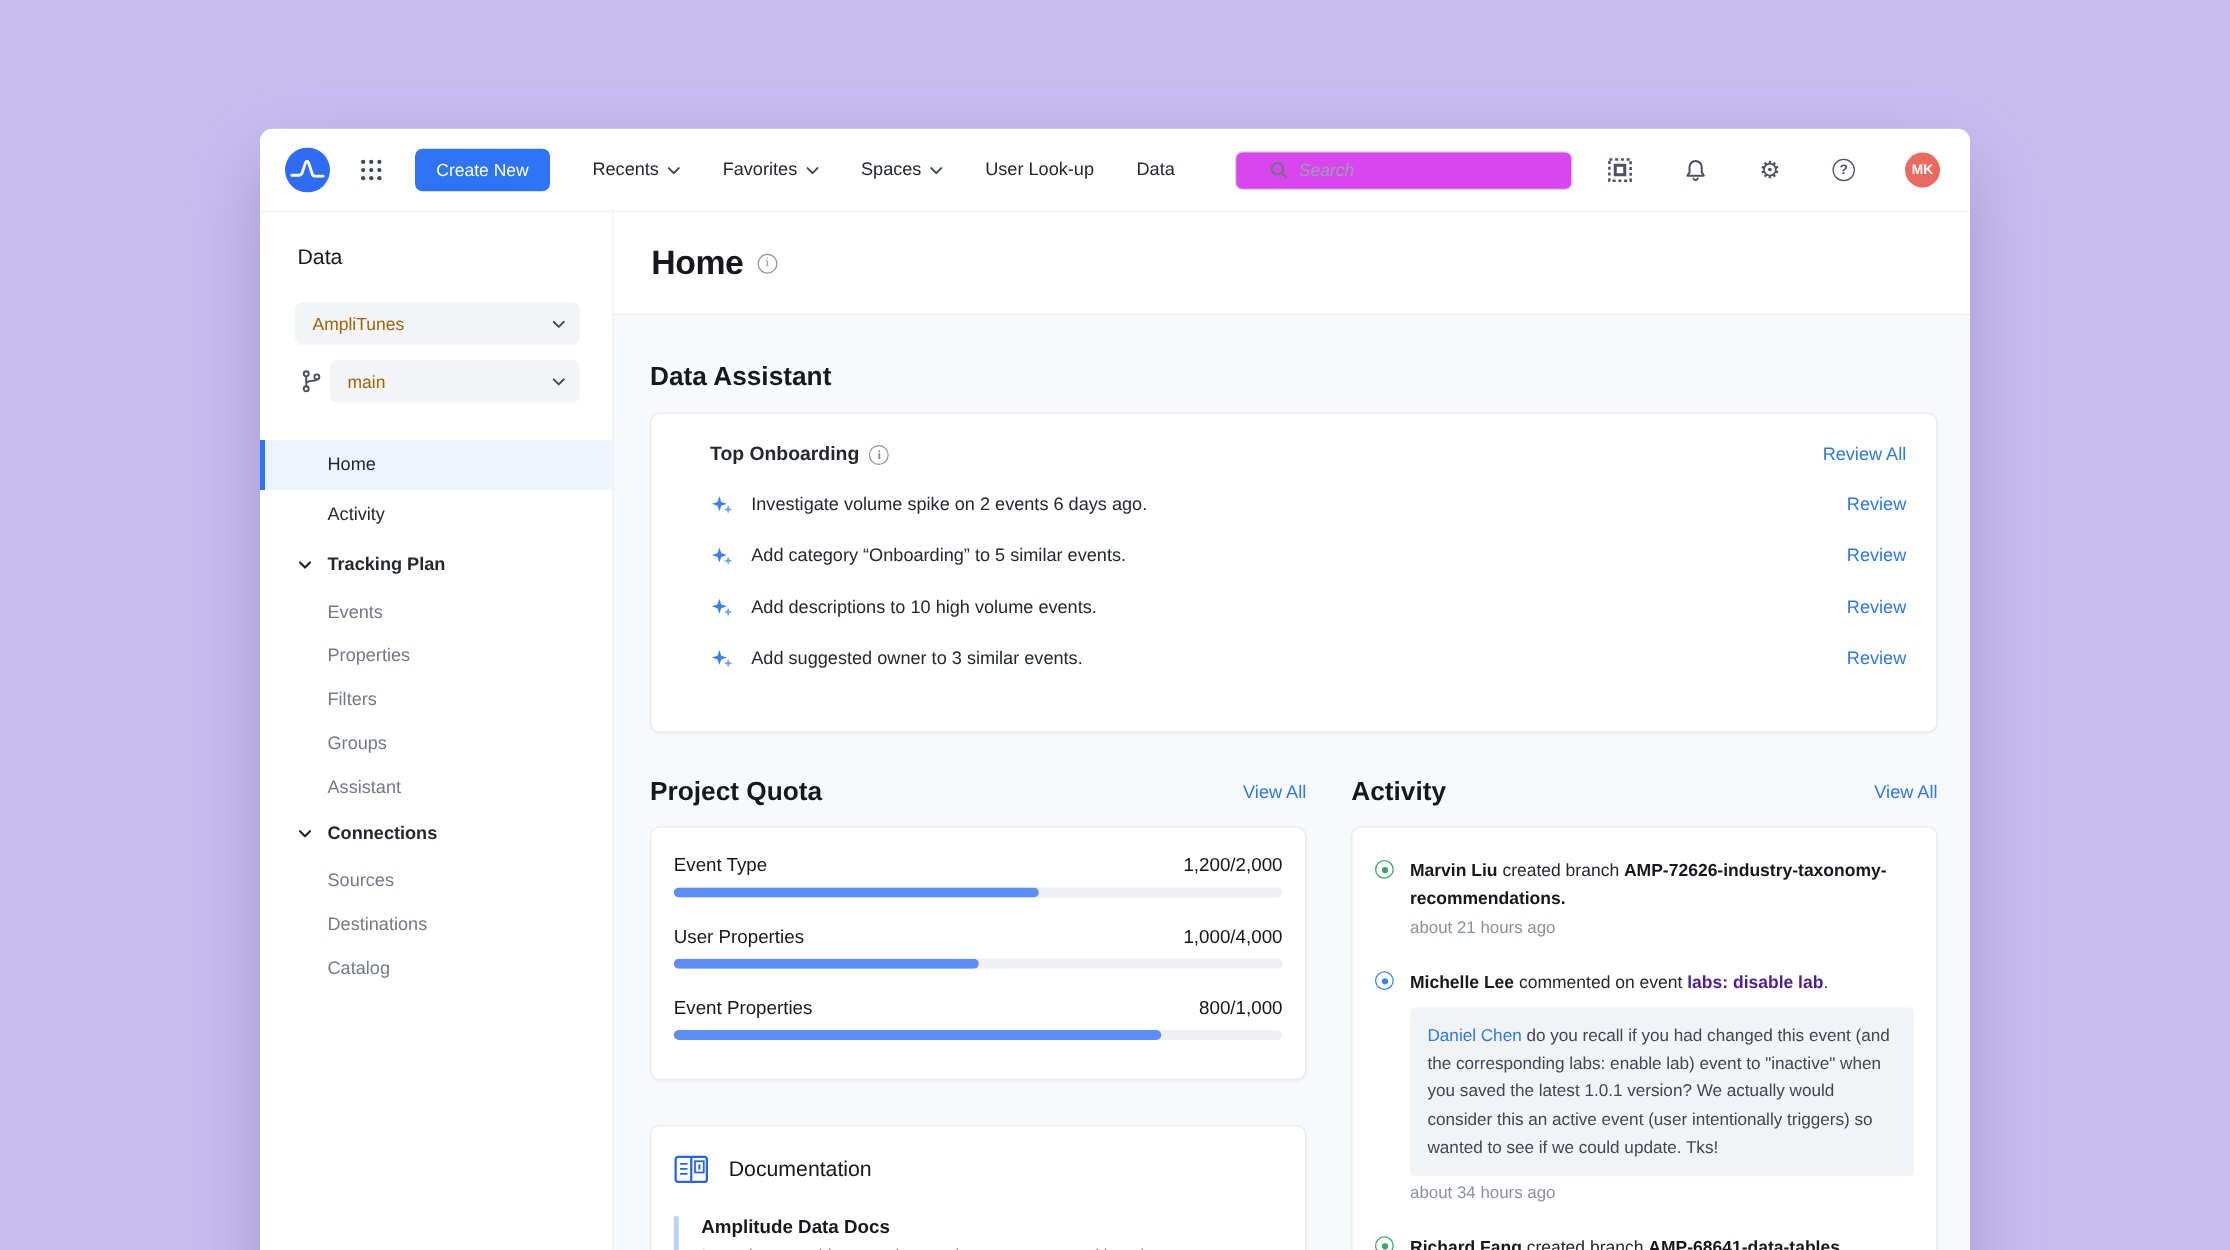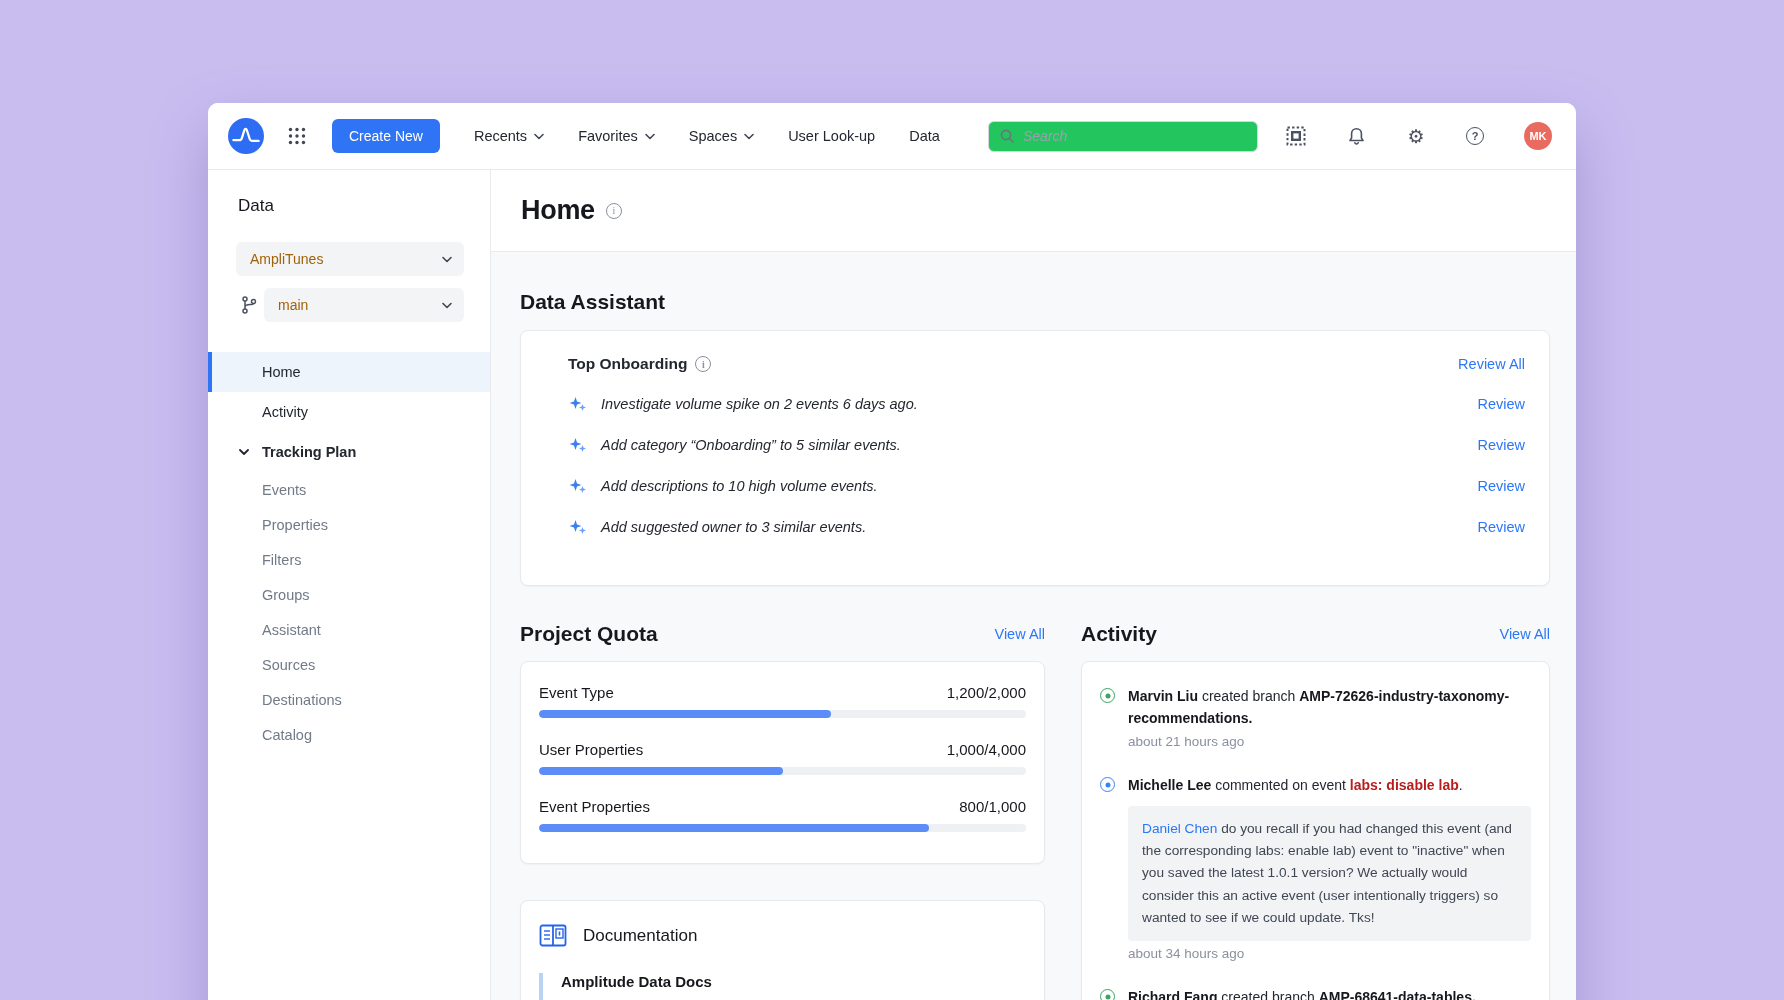--- a/index.html
+++ b/index.html
@@ -26,21 +26,21 @@
   .logo { width:36px; height:36px; flex:0 0 36px; }
   .grid-icon { margin-left:24px; width:18px; height:18px; cursor:pointer; }
   .btn-primary {
     margin-left:26px; height:34px; padding:0 17px; border:none; border-radius:6px;
     background:#2e74f4; color:#fff; font-size:14px; font-family:inherit; cursor:pointer;
   }
   .nav-item { margin-left:34px; font-size:14.5px; color:#23272f; display:flex; align-items:center; gap:7px; cursor:pointer; white-space:nowrap; }
   .chev { width:10px; height:7px; }
   .search-box {
     margin-left:auto; width:270px; height:31px; border:1px solid #d4d7dc; border-radius:6px;
-    display:flex; align-items:center; padding:0 10px; gap:8px; background:#22c55e;
+    display:flex; align-items:center; padding:0 26px; gap:8px; background:#d946ef;
   }
   .search-box input { border:none; outline:none; flex:1; font-size:14px; font-family:inherit; color:#23272f; background:transparent; }
   .search-box input::placeholder { font-style:italic; color:#9aa1ac; }
   .top-icons { display:flex; align-items:center; gap:40px; margin-left:28px;justify-content:flex-end; }
   .ticon { width:20px; height:20px; display:flex; align-items:center; justify-content:center; color:#4a5160; cursor:pointer; }
   .gear-icon::after { content:"⚙"; font-size:19px; line-height:1; }
   .help-icon { width:18px; height:18px; border:1.6px solid #4a5160; border-radius:50%; font-size:11px; font-weight:bold; }
   .help-icon::after { content:"?"; }
   .avatar {
     width:28px; height:28px; border-radius:50%; background:#e96a5f; color:#fff;
@@ -96,21 +96,21 @@
   .gauge-score { font-size:44px; font-weight:bold; color:#16181d; line-height:1; }
   .gauge-of { font-size:15px; color:#717a88; margin-top:4px; }
   .rating-row { display:flex; align-items:center; justify-content:center; gap:9px; width:212px; margin-left:52px; margin-top:2px; font-size:14px; color:#717a88; }
   .badge-great { background:#ddf0e5; color:#1c9b56; font-size:13.5px; padding:4px 10px; border-radius:5px; }
   .sugg-col { flex:1; padding-left:23px; }
   .sugg-head { display:flex; align-items:center; }
   .sugg-head .card-label { flex:1; }
   a.link { color:#2c77f4; text-decoration:none; font-size:14.5px; cursor:pointer; white-space:nowrap; }
   .sugg-row { display:flex; align-items:center; margin-top:21px; gap:13px; }
   .sugg-row .sparkle { flex:0 0 20px; width:20px; height:20px; }
-  .sugg-row .stext { flex:1; font-size:14.5px; color:#23272f;font-style:italic; }
+  .sugg-row .stext { flex:1; font-size:14.5px; color:#23272f; }
   
   .two-col { display:flex; gap:36px; margin-top:36px; }
   .col-left { width:525px; flex:0 0 525px; }
   .col-right { flex:1; min-width:0; }
   .sec-head { display:flex; align-items:center; justify-content:space-between; }
   .quota-card { margin-top:15px; padding:22px 18px 8px; }
   .q-row { margin-bottom:23px; }
   .q-line { display:flex; justify-content:space-between; font-size:15px; color:#16181d; }
   .q-track { margin-top:9px; height:8px; border-radius:4px; background:#eef0f3; overflow:hidden; }
   .q-fill { height:100%; border-radius:4px; }
@@ -123,21 +123,21 @@
   
   .activity-card { margin-top:15px; padding:24px 18px; min-height:560px; }
   .act-item { display:flex; gap:13px; margin-bottom:26px; }
   .ring { width:15px; height:15px; border-radius:50%; border:1.6px solid; flex:0 0 15px; margin-top:2px; position:relative; }
   .ring::after { content:""; position:absolute; left:50%; top:50%; width:5px; height:5px; border-radius:50%; transform:translate(-50%,-50%); background:currentColor; }
   .ring.green { color:#3aa464; border-color:#3aa464; }
   .ring.blue { color:#3b82f6; border-color:#3b82f6; }
   .act-body { flex:1; min-width:0; }
   .act-text { font-size:14px; line-height:1.55; color:#23272f; }
   .act-text b { color:#16181d; }
-  .act-text a.evlink { color:#b91c1c; font-weight:bold; text-decoration:none; }
+  .act-text a.evlink { color:#4c1d95; font-weight:bold; text-decoration:none; }
   .act-time { font-size:13.5px; color:#8a919e; margin-top:5px; }
   .comment-box {
     margin-top:9px; background:#f2f3f5; border-radius:4px; padding:12px 14px;
     font-size:13.7px; line-height:1.62; color:#3f4754;
   }
   .comment-box a { color:#2c77f4; text-decoration:none; }
 </style>
 </head>
 <body>
 
@@ -249,20 +249,26 @@
           <svg class="gchev chev" viewBox="0 0 10 7">
               <polyline points="1,1.5 5,5.5 9,1.5" fill="none" stroke="#23272f" stroke-width="1.8" stroke-linecap="round" stroke-linejoin="round"></polyline>
             </svg>
           <span>Tracking Plan</span>
         </div>
         <div class="nav-row sub">Events</div>
         <div class="nav-row sub">Properties</div>
         <div class="nav-row sub">Filters</div>
         <div class="nav-row sub">Groups</div>
         <div class="nav-row sub">Assistant</div>
+        <div class="nav-row group">
+          <svg class="gchev chev" viewBox="0 0 10 7">
+              <polyline points="1,1.5 5,5.5 9,1.5" fill="none" stroke="#23272f" stroke-width="1.8" stroke-linecap="round" stroke-linejoin="round"></polyline>
+            </svg>
+          <span>Connections</span>
+        </div>
         <div class="nav-row sub">Sources</div>
         <div class="nav-row sub">Destinations</div>
         <div class="nav-row sub">Catalog</div>
       </nav>
     </aside>
 
     <div class="main">
       <div class="main-header">
         <h1>Home</h1>
         <span class="info-dot"></span>

